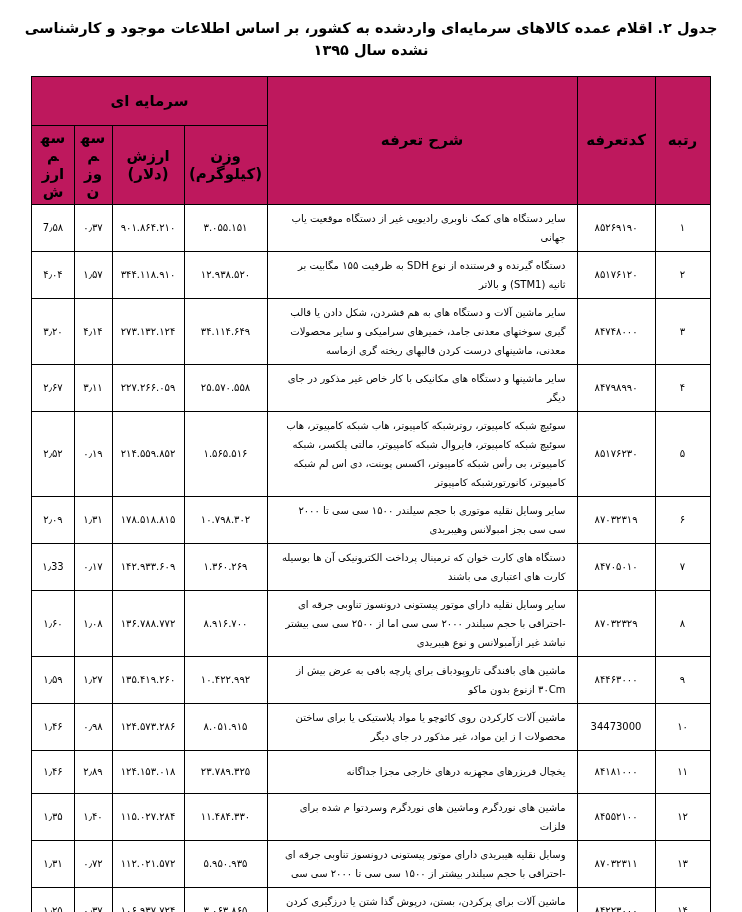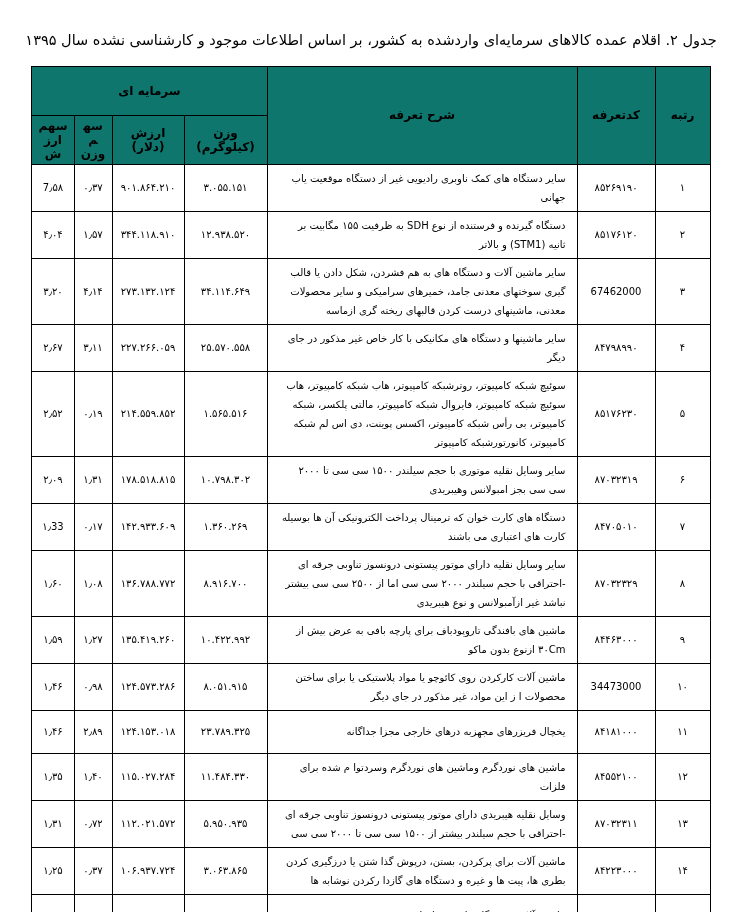--- a/index.html
+++ b/index.html
@@ -12,44 +12,44 @@
   }
   .page {
     width: 742px;
     min-height: 912px;
     direction: rtl;
     box-sizing: border-box;
     padding-top: 10px;
   }
   .doc-title {
     text-align: center;
-    font-weight: normal;
+    font-weight: bold;
     font-size: 14.5px;
     color: #000000;
-    margin: 20px 16px 14px 16px;
+    margin: 8px 16px 14px 16px;
     line-height: 1.5;
   }
   table.data-table {
     width: 678px;
     margin: 0 auto;
     border-collapse: collapse;
     table-layout: fixed;
     direction: rtl;
   }
   table.data-table th, table.data-table td {
     border: 1px solid #000000;
     vertical-align: middle;
     font-size: 10px;
     padding: 3px 4px;
     word-wrap: break-word;
   }
   table.data-table thead th {
-    background: #0f766e;
+    background: #be185d;
     font-weight: bold;
-    font-size: 12px;
+    font-size: 15px;
     text-align: center;
     height: 42px;
   }
   col.c-rank   { width: 55px; }
   col.c-code   { width: 78px; }
   col.c-desc   { width: 310px; }
   col.c-weight { width: 83px; }
   col.c-value  { width: 72px; }
   col.c-wsh    { width: 38px; }
   col.c-vsh    { width: 42px; }
@@ -111,21 +111,21 @@
           <td class="col-rank">۲</td>
           <td class="col-code">۸۵۱۷۶۱۲۰</td>
           <td class="col-description">دستگاه گیرنده و فرستنده از نوع SDH به ظرفیت ۱۵۵ مگابیت بر ثانیه (STM1) و بالاتر</td>
           <td class="col-weight">۱۲.۹۳۸.۵۲۰</td>
           <td class="col-value">۳۴۴.۱۱۸.۹۱۰</td>
           <td class="col-weight_share">۱٫۵۷</td>
           <td class="col-value_share">۴٫۰۴</td>
         </tr>
         <tr>
           <td class="col-rank">۳</td>
-          <td class="col-code">67462000</td>
+          <td class="col-code">۸۴۷۴۸۰۰۰</td>
           <td class="col-description">سایر ماشین آلات و دستگاه های به هم فشردن، شکل دادن یا قالب گیری سوختهای معدنی جامد، خمیرهای سرامیکی و سایر محصولات معدنی، ماشینهای درست کردن قالبهای ریخته گری ازماسه</td>
           <td class="col-weight">۳۴.۱۱۴.۶۴۹</td>
           <td class="col-value">۲۷۳.۱۳۲.۱۲۴</td>
           <td class="col-weight_share">۴٫۱۴</td>
           <td class="col-value_share">۳٫۲۰</td>
         </tr>
         <tr>
           <td class="col-rank">۴</td>
           <td class="col-code">۸۴۷۹۸۹۹۰</td>
           <td class="col-description">سایر ماشینها و دستگاه های مکانیکی با کار خاص غیر مذکور در جای دیگر</td>

